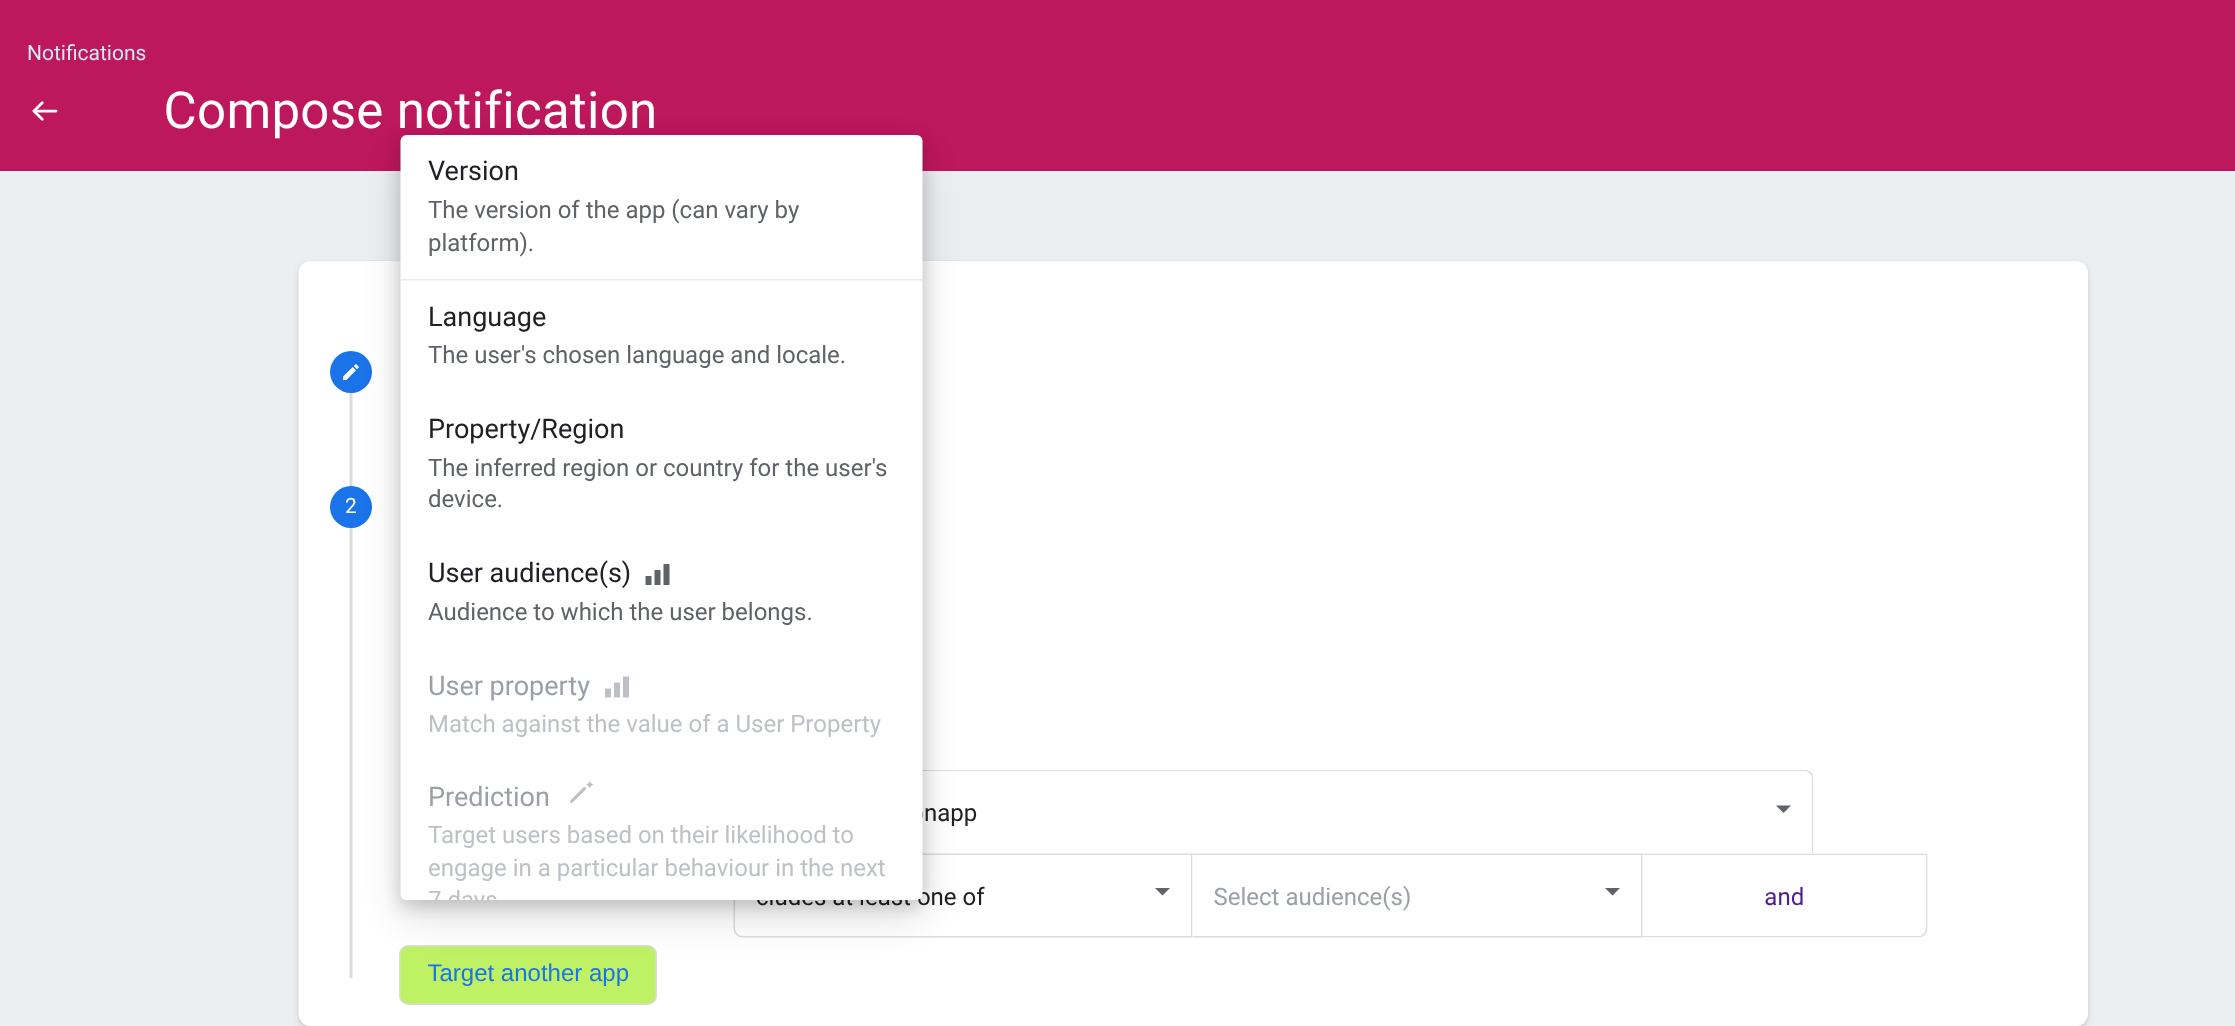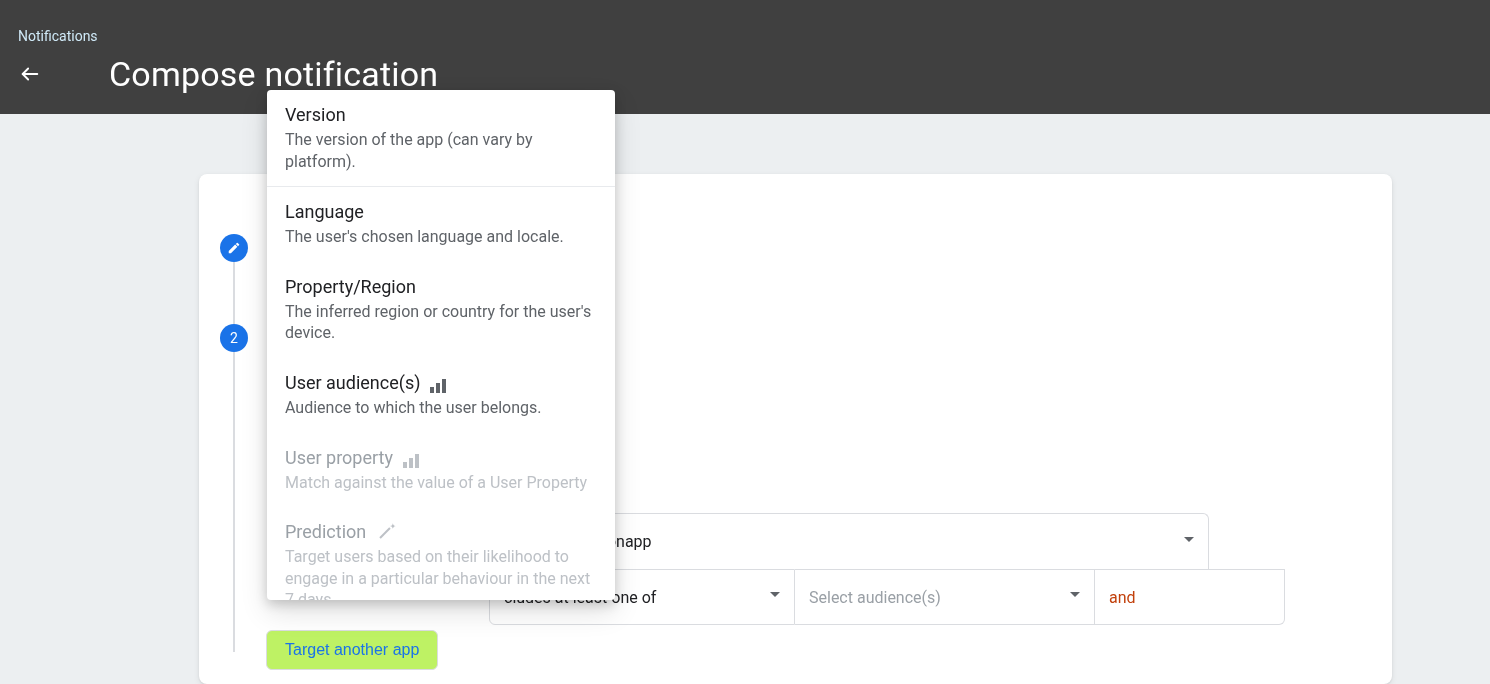--- a/index.html
+++ b/index.html
@@ -1,19 +1,19 @@
 <!DOCTYPE html>
 <html><head>
 <meta charset="utf-8">
 <style>
   * { box-sizing: border-box; margin: 0; padding: 0; }
   html, body { width: 1490px; height: 684px; font-family: Roboto, "Helvetica Neue", Arial, sans-serif; background: #eceff1; overflow: hidden; }
   
   .header {
-    background: #404040;
+    background: #be185d;
     color: #fff;
     padding: 28px 18px 18px 18px;
     height: 114px;
   }
   .breadcrumb {
     font-size: 14px;
     color: #cfe9f7;
     margin-bottom: 10px;
   }
   .title-row {
@@ -86,21 +86,21 @@
     border:1px solid #dadce0;
     padding:0 14px;
     font-size:16px;
     color:#202124;
     background:#fff;
     cursor:pointer;
   }
   .select.app { width: 720px; border-radius: 6px 6px 0 0; border-bottom:none;}
   .select.operator { width: 306px; border-radius: 0 0 0 6px; }
   .select.audience { width: 300px; border-radius:0; border-left:none; }
-  .select.and { width: 190px; border-radius: 0 0 6px 0; border-left:none; color:#c2410c; justify-content:flex-start;}
+  .select.and { width: 190px; border-radius: 0 0 6px 0; border-left:none; color:#4c1d95; justify-content:center;}
   .row2 { position:absolute; left:290px; bottom:59px; display:flex; }
   .select .placeholder { color:#9aa0a6; }
   .chev { width:10px; height:10px; border-left:5px solid transparent; border-right:5px solid transparent; border-top:5px solid #5f6368; }
 
   .target-btn {
     position:absolute;
     left: 67px;
     bottom: 14px;
     padding: 10px 18px;
     border:1px solid #dadce0;
@@ -126,21 +126,21 @@
     display:flex;
     flex-direction:column;
     z-index:10;
   }
   .dropdown-scroll { overflow-y:auto; overflow-x:hidden; flex:1; }
   .dropdown-item {
     padding: 14px 18px;
     cursor:pointer;
   }
   .dropdown-item.disabled { cursor:default; }
-  .dropdown-item .label-row { display:flex; align-items:flex-end; gap:10px; }
+  .dropdown-item .label-row { display:flex; align-items:flex-start; gap:10px; }
   .dropdown-item .label { font-size:18px; color:#202124; }
   .dropdown-item.disabled .label { color:#9aa0a6; }
   .dropdown-item .desc { font-size:16px; color:#5f6368; margin-top:4px; line-height:1.35; }
   .dropdown-item.disabled .desc { color:#bdc1c6; }
   .divider { height:1px; background:#e8eaed; margin:0; }
   .mini-icon { width:18px; height:18px; display:inline-flex; align-items:flex-end; gap:2px; }
   .mini-icon .bar { width:4px; background:#5f6368; }
   .mini-icon .b1{height:6px;} .mini-icon .b2{height:10px;} .mini-icon .b3{height:14px;}
   .mini-icon.dim .bar { background:#bdc1c6; }
   .wand { width:18px; height:18px; position:relative; }

